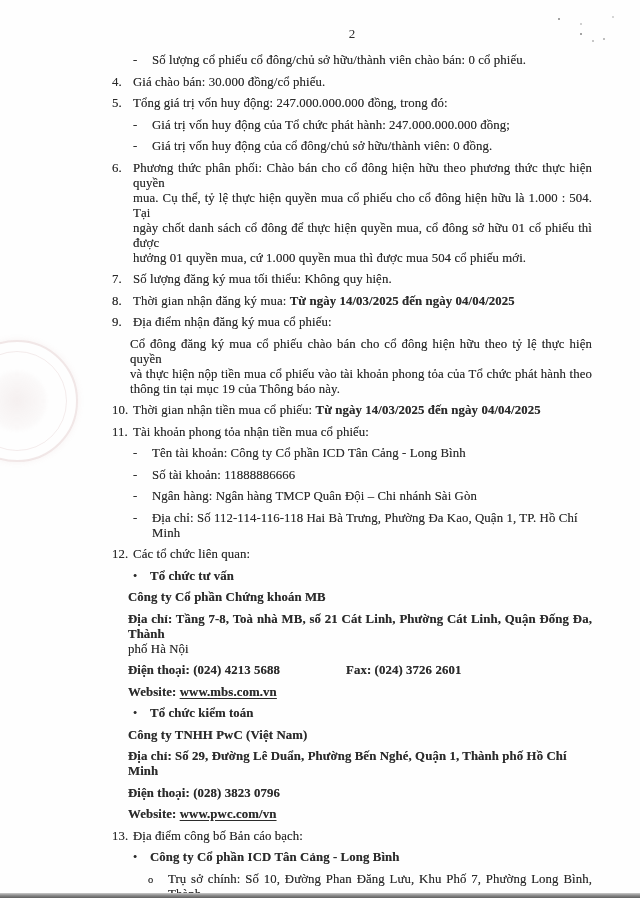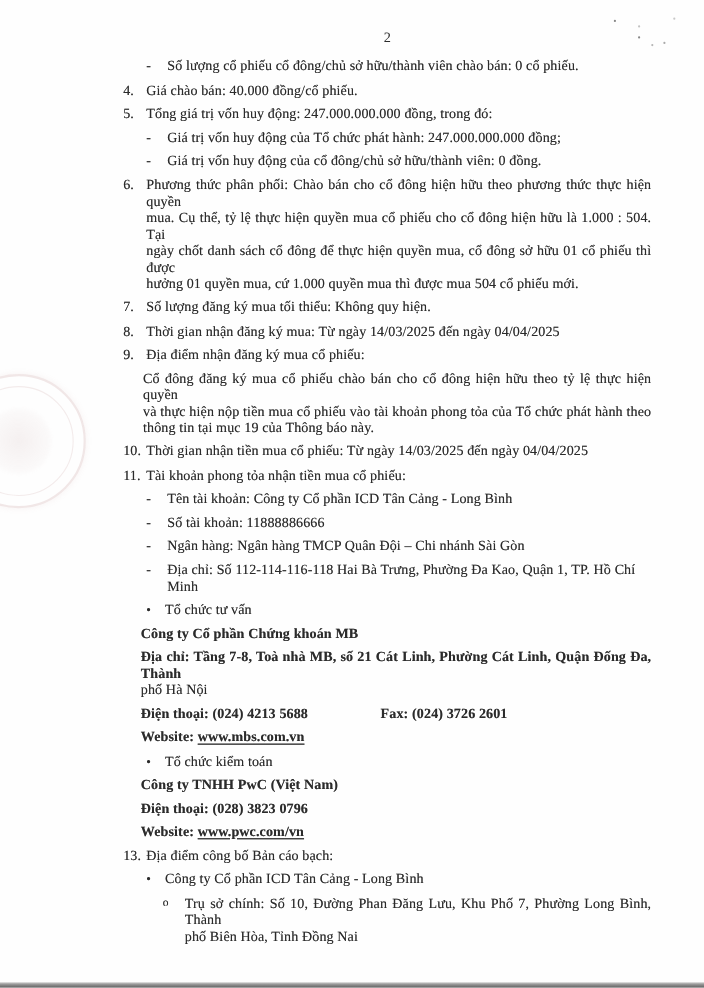--- a/index.html
+++ b/index.html
@@ -44,21 +44,21 @@
   .bullet{ padding-left: 21px; }  .bullet .marker { flex: 0 0 17px; font-size: 12px; }
   .circle{ padding-left: 36px; }  .circle .marker { flex: 0 0 20px; font-size: 10.5px; }
   .para       { padding-left: 18px; }
   .plain      { padding-left: 16px; font-weight: bold; }
   .cont-num   { padding-left: 21px; }
   .para-cont  { padding-left: 18px; }
   .plain-cont { padding-left: 16px; }
   .circle-cont{ padding-left: 56px; }
   .content { flex: 1; display: block; }
   .content.stretch { text-align: justify; text-align-last: justify; }
-  .seg.bold { font-weight: 400; }
+  .seg.bold { font-weight: 700; }
   .seg.underline { text-decoration: underline; text-underline-offset: 2px; }
   .gap { display: inline-block; height: 1px; }
 
   
   .stamp {
     position: absolute;
     left: -44px; top: 340px;
     width: 122px; height: 122px;
     border-radius: 50%;
     border: 2px solid rgba(195,150,150,0.22);
@@ -100,21 +100,21 @@
     <span>2</span>
   </div>
 
   <div class="doc-lines" id="doc-lines">
       <div class="line dash">
         <span class="marker">-</span>
         <span class="content"><span class="seg">Số lượng cổ phiếu cổ đông/chủ sở hữu/thành viên chào bán: 0 cổ phiếu.</span></span>
       </div>
       <div class="line num">
         <span class="marker">4.</span>
-        <span class="content"><span class="seg">Giá chào bán: 40.000 đồng/cổ phiếu.</span></span>
+        <span class="content"><span class="seg">Giá chào bán: 30.000 đồng/cổ phiếu.</span></span>
       </div>
       <div class="line num">
         <span class="marker">5.</span>
         <span class="content"><span class="seg">Tổng giá trị vốn huy động: 247.000.000.000 đồng, trong đó:</span></span>
       </div>
       <div class="line dash">
         <span class="marker">-</span>
         <span class="content"><span class="seg">Giá trị vốn huy động của Tổ chức phát hành: 247.000.000.000 đồng;</span></span>
       </div>
       <div class="line dash">
@@ -171,20 +171,24 @@
         <span class="marker">-</span>
         <span class="content"><span class="seg">Số tài khoản: 11888886666</span></span>
       </div>
       <div class="line dash">
         <span class="marker">-</span>
         <span class="content"><span class="seg">Ngân hàng: Ngân hàng TMCP Quân Đội – Chi nhánh Sài Gòn</span></span>
       </div>
       <div class="line dash">
         <span class="marker">-</span>
         <span class="content"><span class="seg">Địa chỉ: Số 112-114-116-118 Hai Bà Trưng, Phường Đa Kao, Quận 1, TP. Hồ Chí Minh</span></span>
+      </div>
+      <div class="line num">
+        <span class="marker">12.</span>
+        <span class="content"><span class="seg">Các tổ chức liên quan:</span></span>
       </div>
       <div class="line bullet">
         <span class="marker">•</span>
         <span class="content"><span class="seg bold">Tổ chức tư vấn</span></span>
       </div>
       <div class="line plain">
         <span class="content"><span class="seg">Công ty Cổ phần Chứng khoán MB</span></span>
       </div>
       <div class="line plain">
         <span class="content stretch"><span class="seg">Địa chỉ: Tầng 7-8, Toà nhà MB, số 21 Cát Linh, Phường Cát Linh, Quận Đống Đa, Thành</span></span>
@@ -197,20 +201,23 @@
       </div>
       <div class="line plain">
         <span class="content"><span class="seg">Website: </span><span class="seg underline">www.mbs.com.vn</span></span>
       </div>
       <div class="line bullet">
         <span class="marker">•</span>
         <span class="content"><span class="seg bold">Tổ chức kiểm toán</span></span>
       </div>
       <div class="line plain">
         <span class="content"><span class="seg">Công ty TNHH PwC (Việt Nam)</span></span>
+      </div>
+      <div class="line plain">
+        <span class="content"><span class="seg">Địa chỉ: Số 29, Đường Lê Duẩn, Phường Bến Nghé, Quận 1, Thành phố Hồ Chí Minh</span></span>
       </div>
       <div class="line plain">
         <span class="content"><span class="seg">Điện thoại: (028) 3823 0796</span></span>
       </div>
       <div class="line plain">
         <span class="content"><span class="seg">Website: </span><span class="seg underline">www.pwc.com/vn</span></span>
       </div>
       <div class="line num">
         <span class="marker">13.</span>
         <span class="content"><span class="seg">Địa điểm công bố Bản cáo bạch:</span></span>

